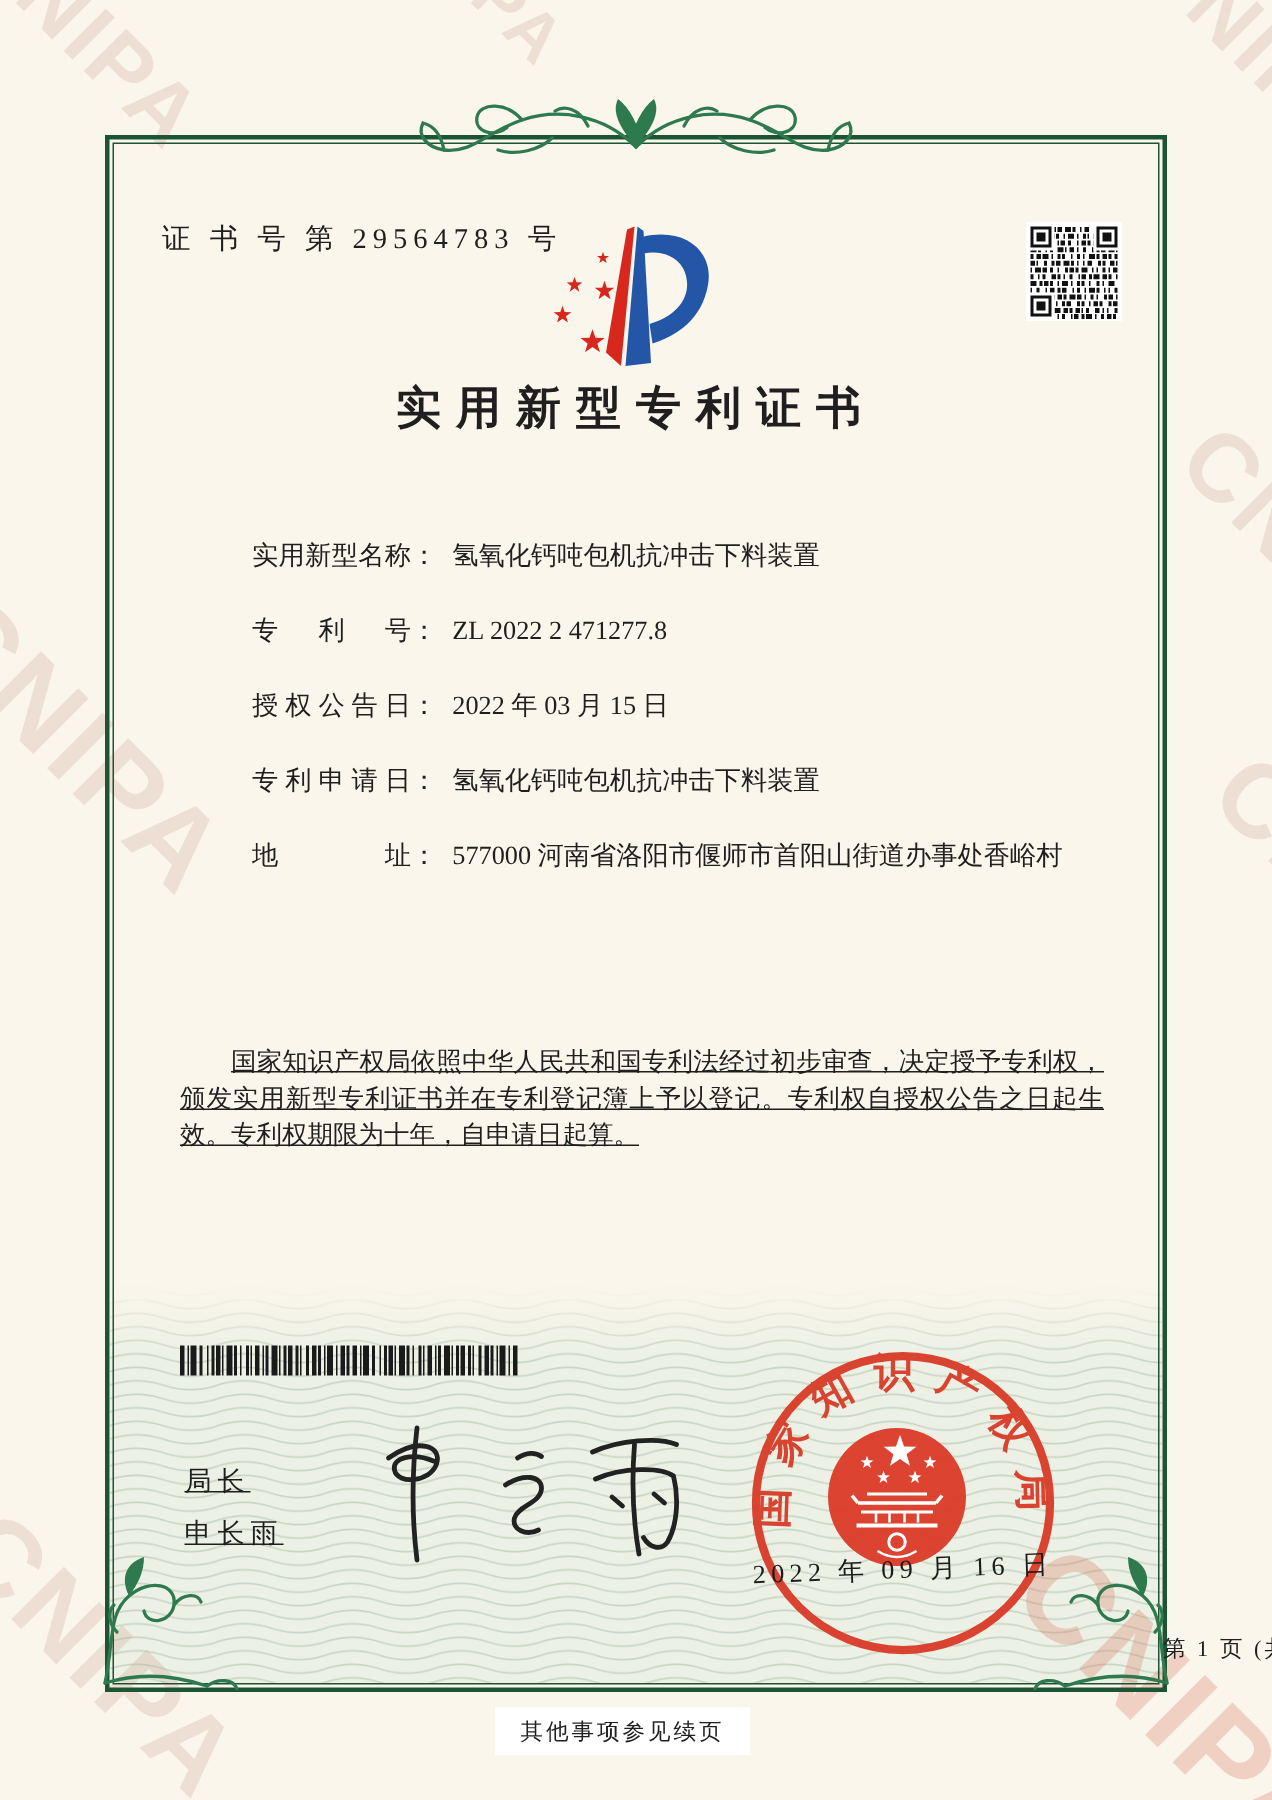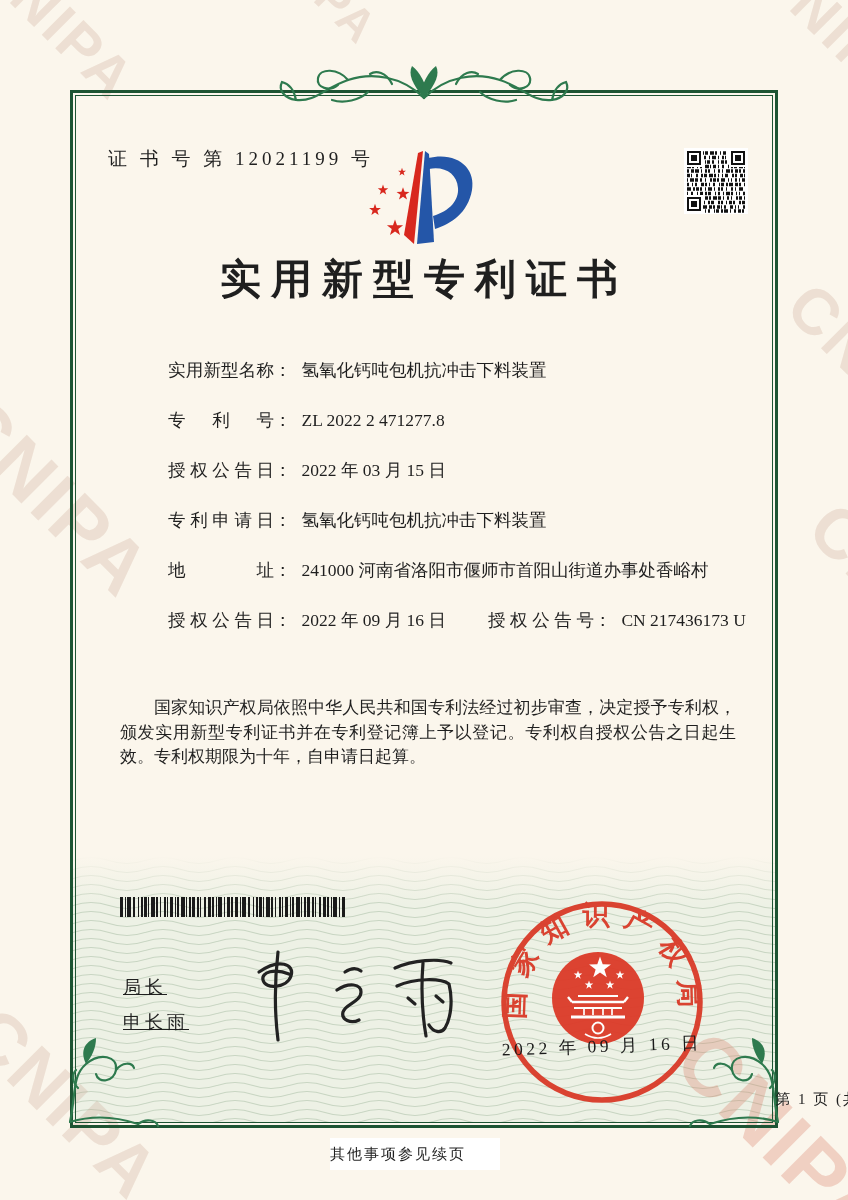--- a/index.html
+++ b/index.html
@@ -6,34 +6,34 @@
   .page{position:relative;width:848px;height:1200px;background:#fbf6ec;overflow:hidden;
         font-family:"Liberation Serif","DejaVu Serif",serif;color:#1f1f1f;}
   .watermark{position:absolute;font-family:"Liberation Sans","DejaVu Sans",sans-serif;
         font-weight:bold;color:rgba(198,160,138,0.26);transform:rotate(45deg);
         letter-spacing:3px;white-space:nowrap;pointer-events:none;}
   .wm-red{color:rgba(214,120,96,0.30);}
   .frame-outer{position:absolute;left:70px;top:90px;width:702px;height:1032px;border:3px solid #1d5433;}
   .frame-inner{position:absolute;left:2px;top:2px;right:2px;bottom:2px;border:1px solid #1d5433;}
   .cert-no{position:absolute;left:108px;top:146px;font-size:19px;letter-spacing:4px;}
   .title{position:absolute;left:73px;top:252px;width:702px;text-align:center;
-         font-size:41px;font-weight:bold;letter-spacing:10px;}
+         font-size:30px;font-weight:bold;letter-spacing:10px;}
   .fields{position:absolute;left:120px;top:358px;width:620px;}
   .field-row{height:24px;margin-bottom:26px;font-size:17.5px;white-space:nowrap;margin-left:48px;}
   .f-label{display:inline-block;width:106px;text-align:justify;text-align-last:justify;vertical-align:top;}
   .f-label2{display:inline-block;width:106px;text-align:justify;text-align-last:justify;vertical-align:top;margin-left:42px;}
   .f-value{margin-left:10px;}
   .body-text{position:absolute;left:120px;top:696px;width:616px;font-size:17px;
-             line-height:24.6px;text-align:justify;}
+             line-height:24.6px;text-align:justify;text-decoration:underline;}
   .body-text p{margin:0;text-indent:2em;}
   .officer{position:absolute;left:123px;top:970px;font-size:18px;letter-spacing:4px;line-height:35px;text-decoration:underline;}
   .page-info{position:absolute;left:73px;top:1090px;width:832px;text-align:right;
              font-size:15px;letter-spacing:2px;}
   .note-strip{position:absolute;left:330px;top:1138px;width:170px;height:32px;background:#ffffff;
-              display:flex;align-items:center;font-size:15px;letter-spacing:2px;}
+              display:flex;align-items:center;justify-content:center;font-size:15px;letter-spacing:2px;}
   .abs{position:absolute;}
 </style>
 </head>
 <body>
 
 <div class="page">
 
   <svg class="abs" style="left:73px;top:856px;" width="702" height="266">
     <defs>
       <pattern id="wv" width="72" height="9" patternUnits="userSpaceOnUse">
@@ -81,21 +81,21 @@
       <path d="M24,32 C18,20 22,10 34,6 C34,16 30,24 24,32" fill="#2e7a4e" stroke="none"></path>
       <path d="M54,38 C60,30 70,30 72,36"></path>
       <path d="M76,92 C84,86 94,88 96,94"></path>
       <path d="M16,56 C10,50 10,42 14,38"></path>
     </g>
   </svg>
   <svg class="abs" style="left:666px;top:1032px;" width="120" height="95">
     <use href="#cornerfl" transform="translate(120,0) scale(-1,1)"></use>
   </svg>
 
-  <div class="cert-no">证 书 号 第 12021199 号</div>
+  <div class="cert-no">证 书 号 第 29564783 号</div>
 
   <svg class="abs" style="left:355px;top:138px;" width="140" height="115" viewBox="0 0 140 115">
     <defs>
       <path id="star5" d="M0,-10 L-2.35,-3.24 L-9.51,-3.09 L-3.8,1.24 L-5.88,8.09 L0,4 L5.88,8.09 L3.8,1.24 L9.51,-3.09 L2.35,-3.24 Z"></path>
     </defs>
     <path d="M73,20 C102,13 121,30 117,52 C113,75 96,86 80,91 L78,78 C95,73 104,62 103,50 C102,36 90,28 74,31 Z" fill="#2456a8"></path>
     <path d="M63,15 L68,13 L59,106 L49,97 Z" fill="#d8281e"></path>
     <path d="M70,13 L74,16 L79,104 L62,106 Z" fill="#2456a8"></path>
     <use href="#star5" transform="translate(47,34) scale(0.42)" fill="#d8281e"></use>
     <use href="#star5" transform="translate(28,52) scale(0.55)" fill="#d8281e"></use>
@@ -147,24 +147,21 @@
     <div class="field-row">
       <span class="f-label">专利号</span><span>：</span><span class="f-value">ZL 2022 2 471277.8</span>
     </div>
     <div class="field-row">
       <span class="f-label">授权公告日</span><span>：</span><span class="f-value">2022 年 03 月 15 日</span>
     </div>
     <div class="field-row">
       <span class="f-label">专利申请日</span><span>：</span><span class="f-value">氢氧化钙吨包机抗冲击下料装置</span>
     </div>
     <div class="field-row">
-      <span class="f-label">地址</span><span>：</span><span class="f-value">241000 河南省洛阳市偃师市首阳山街道办事处香峪村</span>
-    </div>
-    <div class="field-row">
-      <span class="f-label">授权公告日</span><span>：</span><span class="f-value">2022 年 09 月 16 日</span><span class="f-label2">授权公告号</span><span>：</span><span class="f-value">CN 217436173 U</span>
+      <span class="f-label">地址</span><span>：</span><span class="f-value">577000 河南省洛阳市偃师市首阳山街道办事处香峪村</span>
     </div>
   </div>
 
   <div class="body-text">
     <p>国家知识产权局依照中华人民共和国专利法经过初步审查，决定授予专利权，颁发实用新型专利证书并在专利登记簿上予以登记。专利权自授权公告之日起生效。专利权期限为十年，自申请日起算。</p>
   </div>
 
   <svg class="abs" style="left:118px;top:895px;" width="230" height="24">
     <path d="M2,12 H228" stroke="#1a1a1a" stroke-width="20" stroke-dasharray="3 2 1 1 4 2 2 3 1 2 2 1 3 1 1 2 4 1 2 2 1 3 2 1 1 2 3 2 1 1 2 2 4 1 1 2 2 1 3 2 2 1 1 3 2 2 3 1 2 2 1 1 4 2 1 2 3 1 2 2"></path>
   </svg>

